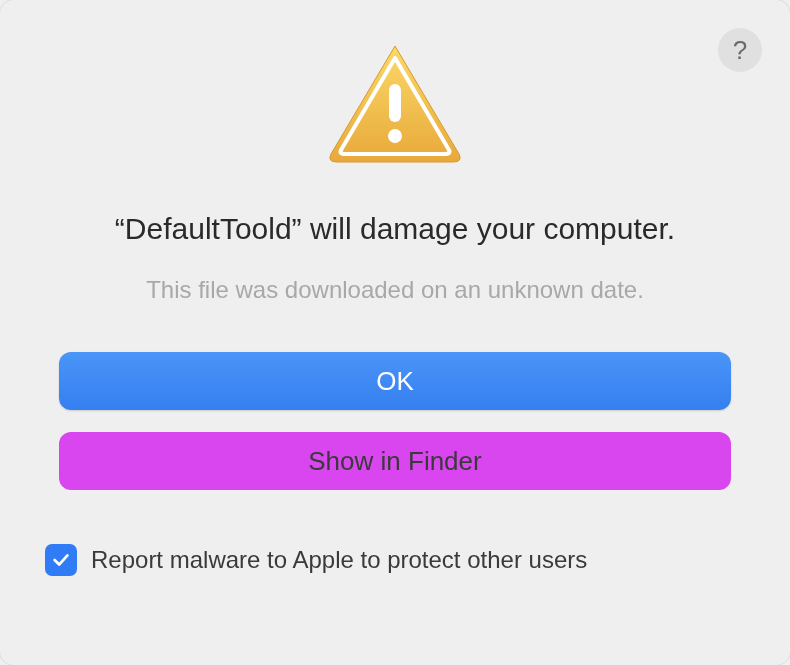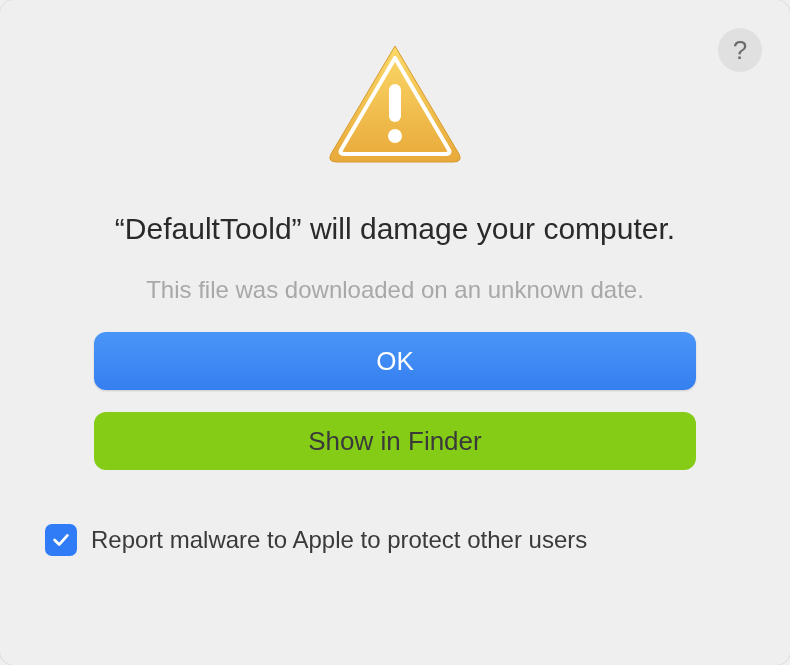--- a/index.html
+++ b/index.html
@@ -60,46 +60,46 @@
       color: #2a2a2a;
       text-align: center;
       line-height: 1.3;
       margin-bottom: 28px;
     }
     
     .subtitle {
       font-size: 24px;
       color: #a8a8a8;
       text-align: left;
-      margin-bottom: 28px;
+      margin-bottom: 48px;
       font-weight: 400;
     }
     
     .button {
-      width: 602px;
+      width: 672px;
       height: 58px;
       border-radius: 12px;
       border: none;
       font-size: 26px;
       font-weight: 400;
       cursor: pointer;
       display: flex;
       align-items: center;
       justify-content: center;
       margin-bottom: 22px;
     }
     
     .button-primary {
       background: linear-gradient(180deg, #4a95f8 0%, #357ff0 100%);
       color: #ffffff;
       box-shadow: 0 1px 2px rgba(0,0,0,0.15);
     }
     
     .button-secondary {
-      background: #84cc16;
+      background: #d946ef;
       color: #3a3a3a;
       justify-content: center;
     }
     
     .checkbox-row {
       display: flex;
       align-items: center;
       gap: 14px;
       margin-top: 32px;
       align-self: flex-start;

